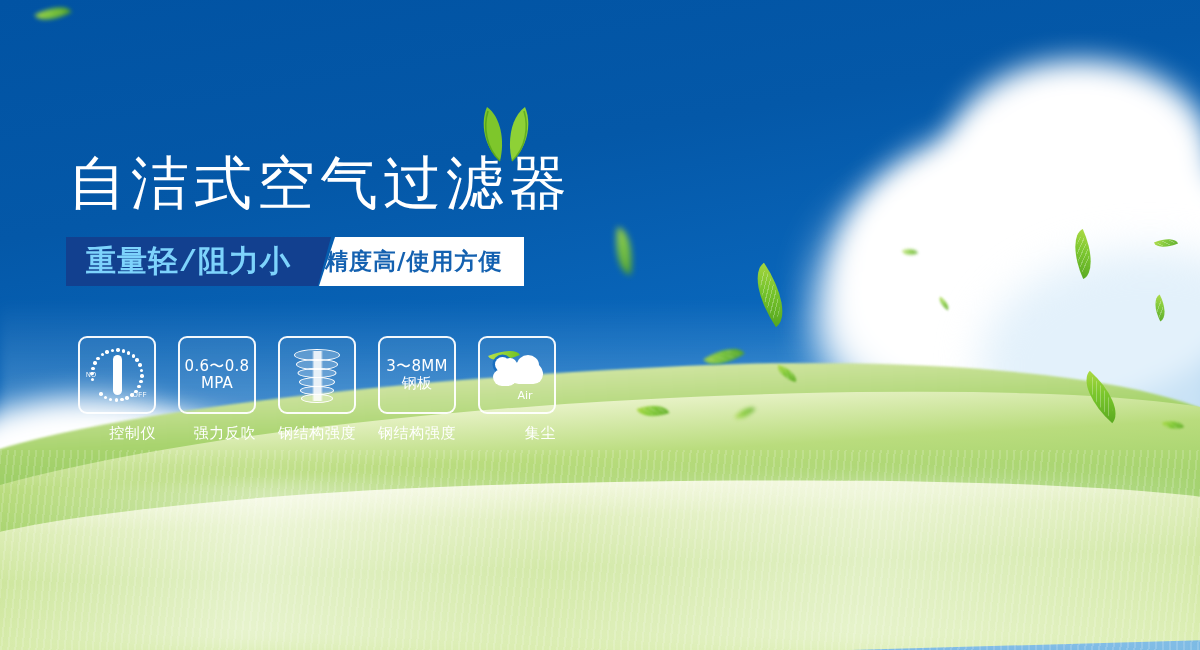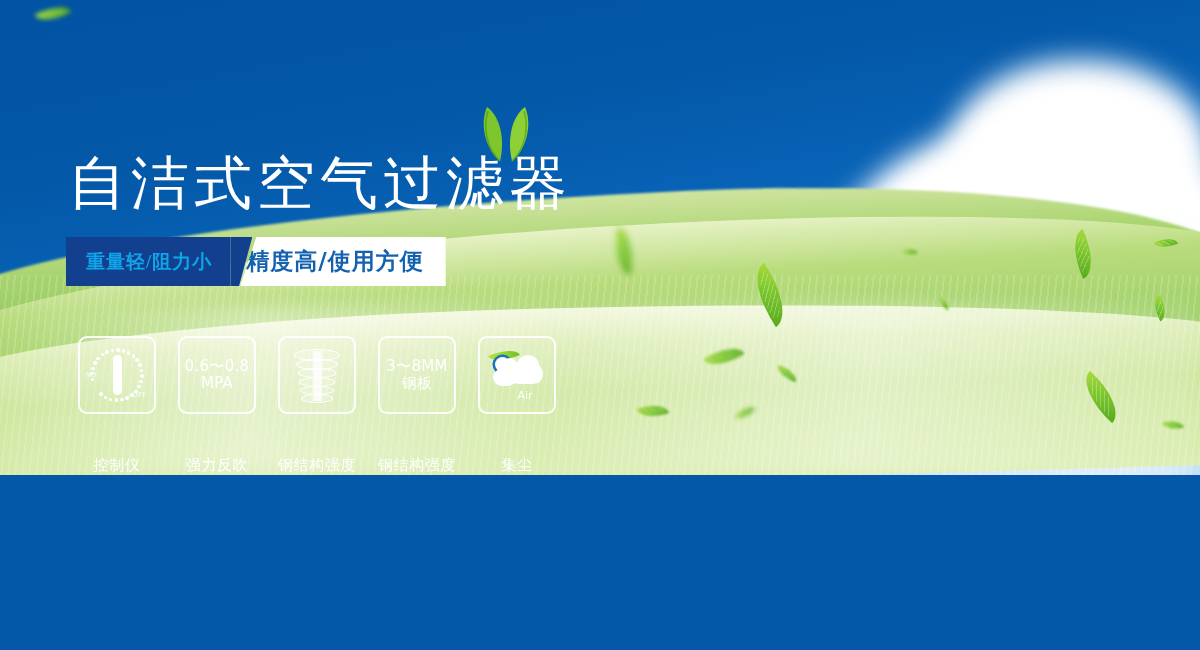--- a/index.html
+++ b/index.html
@@ -1,20 +1,20 @@
 <!DOCTYPE html>
 <html><head>
 <meta charset="utf-8">
 <style>
   * { margin:0; padding:0; box-sizing:border-box; }
   html,body { width:1200px; height:650px; overflow:hidden; background:#0458a8; }
   body { font-family:"Liberation Sans","DejaVu Sans",sans-serif; }
 
   #banner{
-    position:relative; width:1200px; height:475px; overflow:hidden;
+    position:relative; width:1200px; height:650px; overflow:hidden;
     background:
       radial-gradient(120% 80% at 88% 6%, rgba(0,104,186,0) 0%, rgba(0,104,186,0) 55%, rgba(255,255,255,0.0) 100%),
       linear-gradient(170deg,#0153a3 0%, #0458a8 28%, #0a68bd 55%, #2a8ad6 78%, #79b9e4 100%);
   }
 
   
   .sky-haze{
     position:absolute; left:0; right:0; top:300px; height:260px;
     background:linear-gradient(180deg, rgba(255,255,255,0) 0%, rgba(190,222,245,.35) 45%, rgba(225,240,250,.75) 100%);
     filter:blur(6px);
@@ -96,37 +96,37 @@
     position:absolute; left:68px; top:145px;
     font-size:58px; letter-spacing:5px; color:#ffffff; font-weight:300;
     font-family:"DejaVu Sans","Liberation Sans",sans-serif;
     white-space:nowrap;
   }
   .sprout{ position:absolute; left:470px; top:105px; width:70px; height:58px; }
 
   
   .subbar{ position:absolute; left:66px; top:237px; height:49px; display:flex; align-items:stretch; }
   .sub-left{
-    background:#12408f; color:#0ea5e9; font-size:19px; font-weight:bold;
+    background:#12408f; color:#7dd3fc; font-size:30px; font-weight:bold;
     display:flex; align-items:center; padding:0 18px 0 20px; letter-spacing:1px;
-    font-family:Liberation Serif, serif;
+    font-family:Liberation Mono, monospace;
   }
   .sub-wedge{ width:22px; background:#12408f;
     clip-path:polygon(0 0, 100% 0, 40% 100%, 0 100%); }
   .sub-right{
     background:#ffffff; color:#1461b0; font-size:23px; font-weight:bold;
     display:flex; align-items:center; padding:0 22px 0 6px; letter-spacing:1px;
     margin-left:-12px;
     clip-path:polygon(16px 0, 100% 0, 100% 100%, 0 100%);
     font-family:"DejaVu Sans","Liberation Sans",sans-serif;
   }
 
   
   .features{ position:absolute; left:78px; top:336px; display:flex; gap:22px; }
-  .feature{ width:78px; display:flex; flex-direction:column; align-items:center;gap:32px; }
+  .feature{ width:78px; display:flex; flex-direction:column; align-items:flex-end; }
   .fbox{
     width:78px; height:78px; border:2px solid rgba(255,255,255,.95); border-radius:9px;
     display:flex; flex-direction:column; align-items:center; justify-content:center;
     color:#ffffff; position:relative; overflow:hidden;
     background:rgba(255,255,255,.06);
   }
   .fbox .txt{ font-size:15px; line-height:1.12; text-align:center; letter-spacing:.3px;
      font-family:"DejaVu Sans","Liberation Sans",sans-serif; }
   .flabel{ margin-top:10px; font-size:15px; color:#ffffff; white-space:nowrap; letter-spacing:.6px;
      font-family:"DejaVu Sans","Liberation Sans",sans-serif; }

